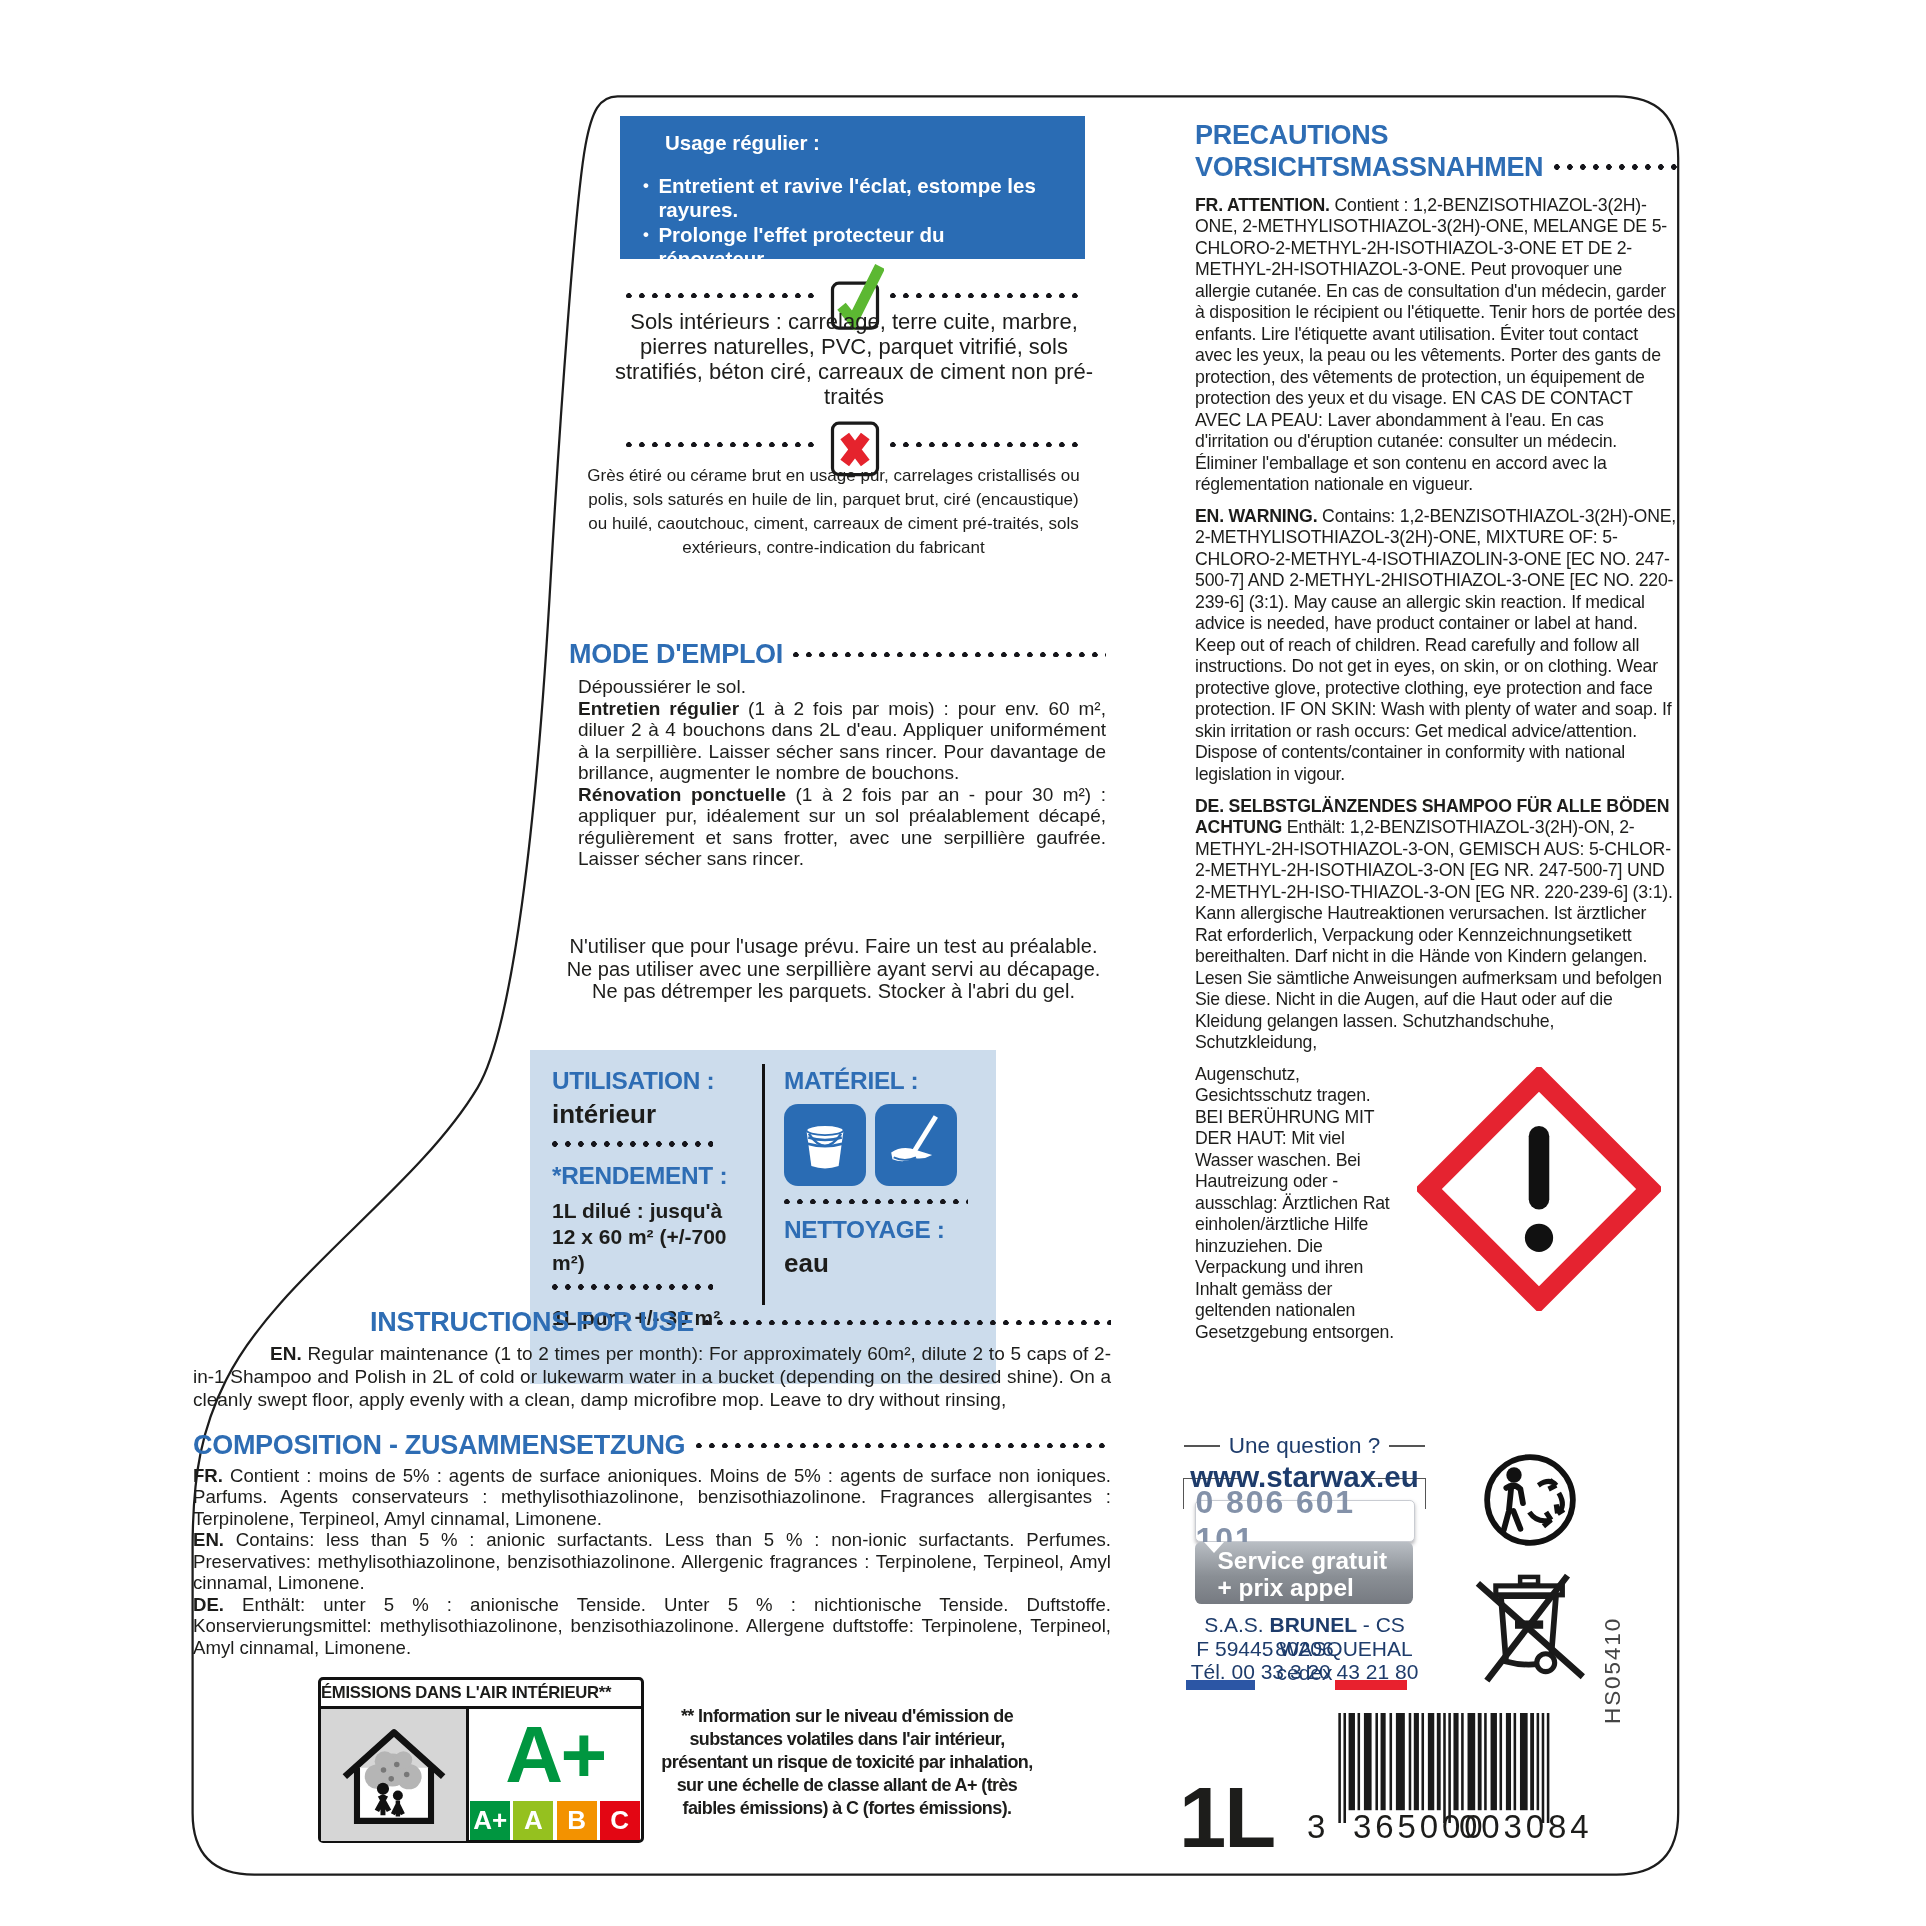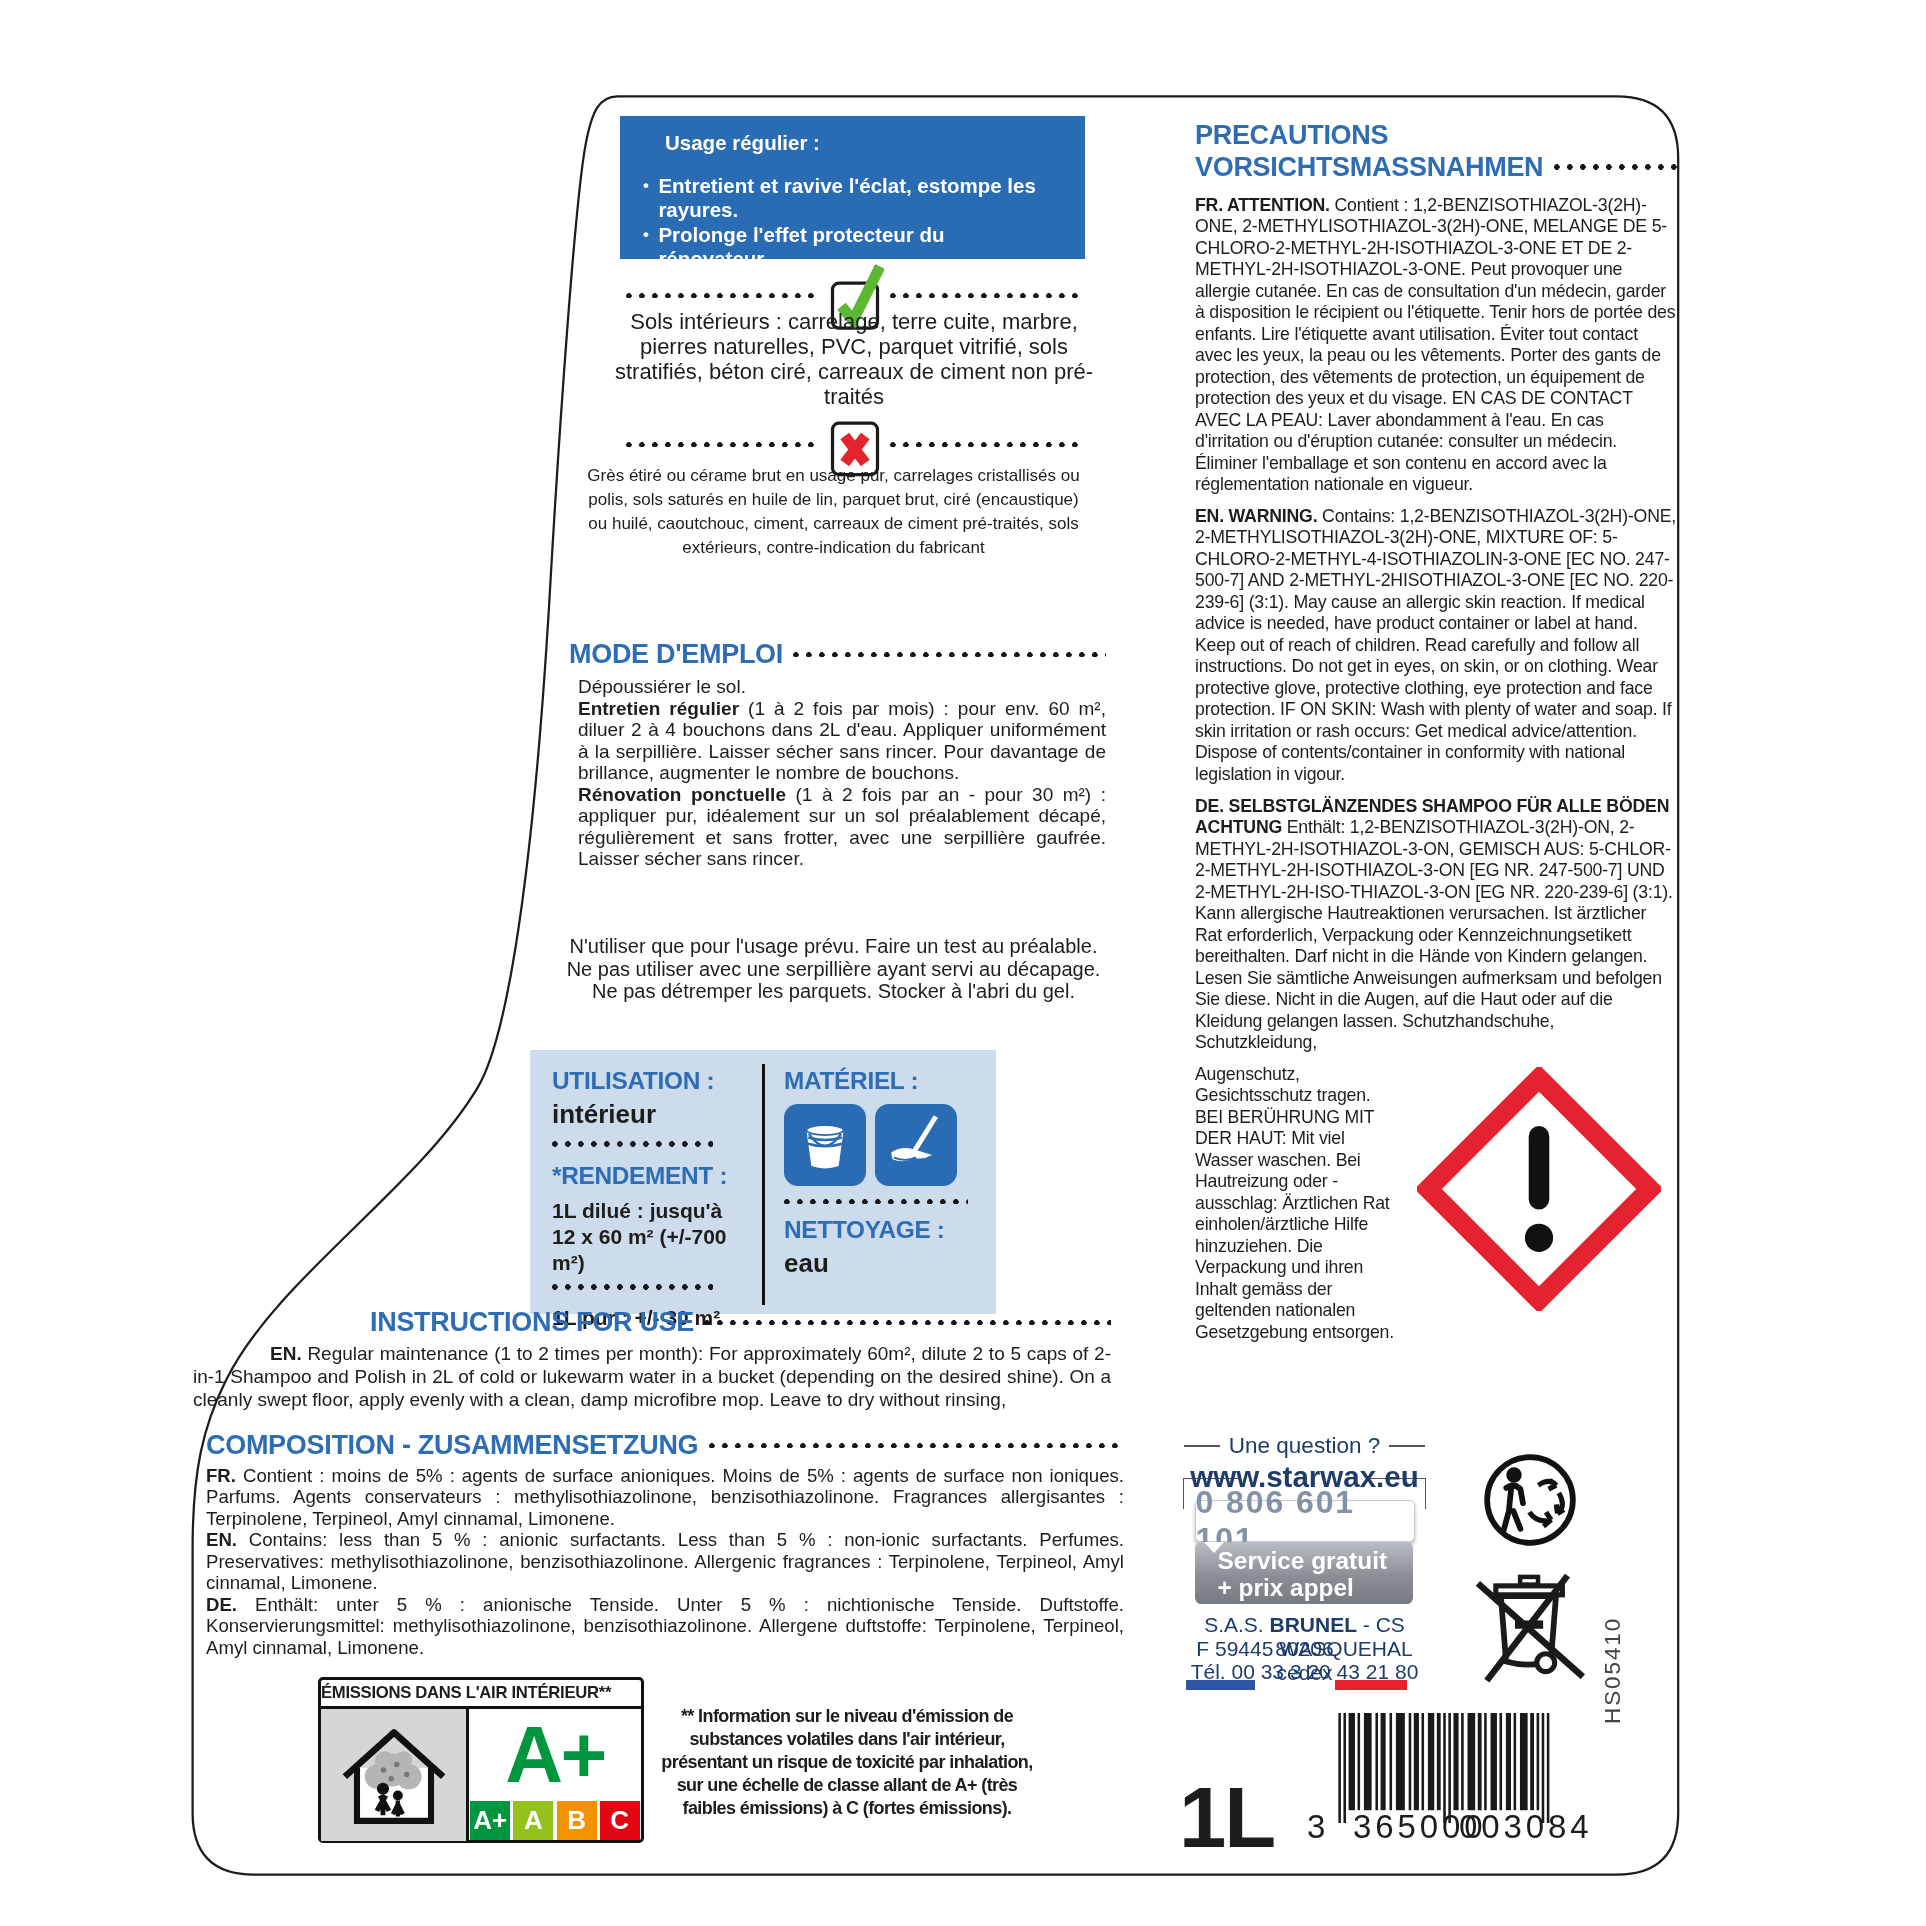--- a/index.html
+++ b/index.html
@@ -96,21 +96,21 @@
     <p style="text-align:left;"><span>Dépoussiérer le sol.</span></p>
     <p><b>Entretien régulier</b><span> (1 à 2 fois par mois) : pour env. 60 m², diluer 2 à 4 bouchons dans 2L d'eau. Appliquer uniformément à la serpillière. Laisser sécher sans rincer. Pour davantage de brillance, augmenter le nombre de bouchons.</span></p>
     <p><b>Rénovation ponctuelle</b><span> (1 à 2 fois par an - pour 30 m²) : appliquer pur, idéalement sur un sol préalablement décapé, régulièrement et sans frotter, avec une serpillière gaufrée. Laisser sécher sans rincer.</span></p>
   </div>
 </div>
 
 <div class="abs" style="left:562px;top:930px;width:543px;">
   <div class="ctr" style="margin-top:5.1px;font-size:20px;line-height:22.5px;">N'utiliser que pour l'usage prévu. Faire un test au préalable. Ne pas utiliser avec une serpillière ayant servi au décapage. Ne pas détremper les parquets. Stocker à l'abri du gel.</div>
 </div>
 
-<div class="abs panel" style="left:530px;top:1050px;width:466px;height:264px;">
+<div class="abs panel" style="left:530px;top:1050px;width:466px;height:334px;">
   <div class="abs" style="left:232px;top:14px;width:2.6px;height:241px;background:#121212;"></div>
   <div class="abs" style="left:22px;top:16.7px;width:199px;">
     <div class="pl">UTILISATION :</div>
     <div class="pv" style="margin-top:3.9px;">intérieur</div>
     <div class="dots" style="width:161px;margin-top:11.6px;"></div>
     <div class="pl" style="margin-top:15.4px;">*RENDEMENT :</div>
     <div class="ps" style="margin-top:7.7px;">1L dilué : jusqu'à</div>
     <div class="ps">12 x 60 m² (+/-700 m²)</div>
     <div class="dots" style="width:161px;margin-top:7.7px;"></div>
     <div class="ps" style="margin-top:15px;">1L pur : +/- 30 m²</div>
@@ -144,21 +144,21 @@
   <div class="hrow">
     <span style="width:177px;"></span>
     <span class="hb">INSTRUCTIONS FOR USE</span>
     <div class="dots"></div>
   </div>
   <div class="just" style="margin-top:3.9px;font-size:19px;line-height:23px;text-indent:77px;">
     <b>EN.</b><span> Regular maintenance (1 to 2 times per month): For approximately 60m², dilute 2 to 5 caps of 2-in-1 Shampoo and Polish in 2L of cold or lukewarm water in a bucket (depending on the desired shine). On a cleanly swept floor, apply evenly with a clean, damp microfibre mop. Leave to dry without rinsing,</span>
   </div>
 </div>
 
-<div class="abs" style="left:206px;top:1430px;width:918px;">
+<div class="abs" style="left:193px;top:1430px;width:918px;">
   <div class="hrow">
     <span class="hb">COMPOSITION - ZUSAMMENSETZUNG</span>
     <div class="dots"></div>
   </div>
   <div class="comp just" style="margin-top:3.9px;">
     <p><b>FR.</b><span> Contient : moins de 5% : agents de surface anioniques. Moins de 5% : agents de surface non ioniques. Parfums. Agents conservateurs : methylisothiazolinone, benzisothiazolinone. Fragrances allergisantes : Terpinolene, Terpineol, Amyl cinnamal, Limonene.</span></p>
     <p><b>EN.</b><span> Contains: less than 5 % : anionic surfactants. Less than 5 % : non-ionic surfactants. Perfumes. Preservatives: methylisothiazolinone, benzisothiazolinone. Allergenic fragrances : Terpinolene, Terpineol, Amyl cinnamal, Limonene.</span></p>
     <p><b>DE.</b><span> Enthält: unter 5 % : anionische Tenside. Unter 5 % : nichtionische Tenside. Duftstoffe. Konservierungsmittel: methylisothiazolinone, benzisothiazolinone. Allergene duftstoffe: Terpinolene, Terpineol, Amyl cinnamal, Limonene.</span></p>
   </div>
 </div>

